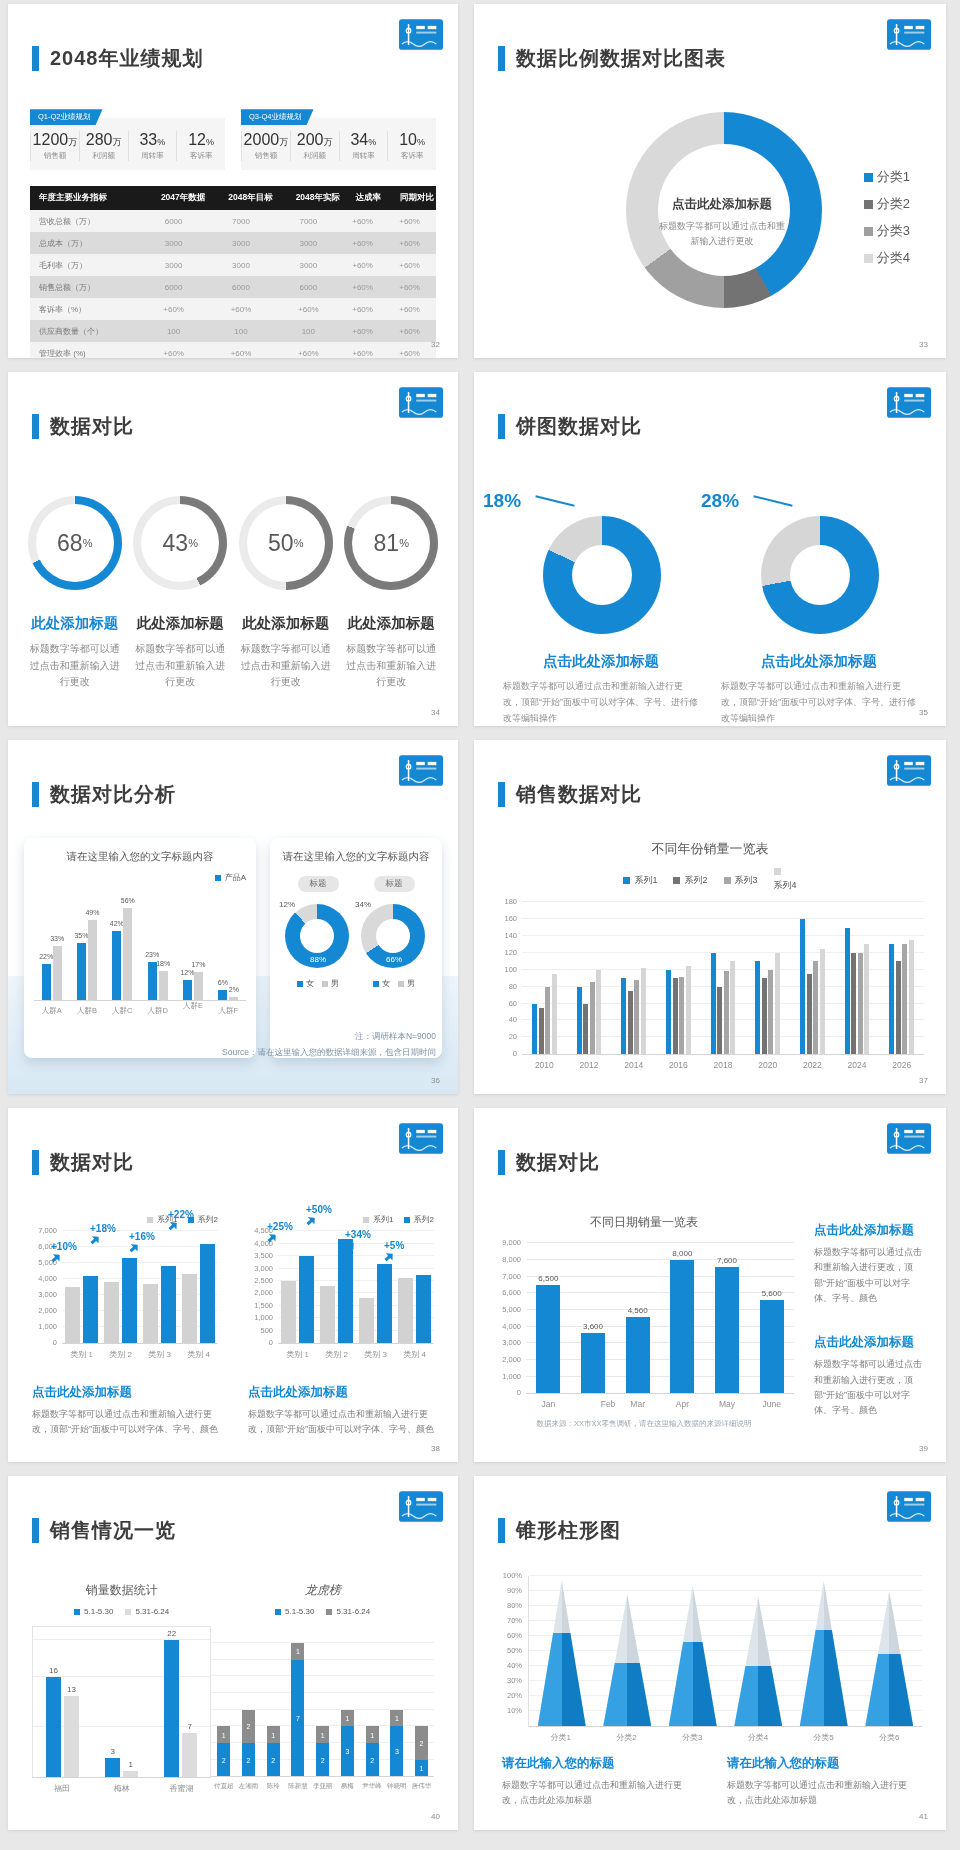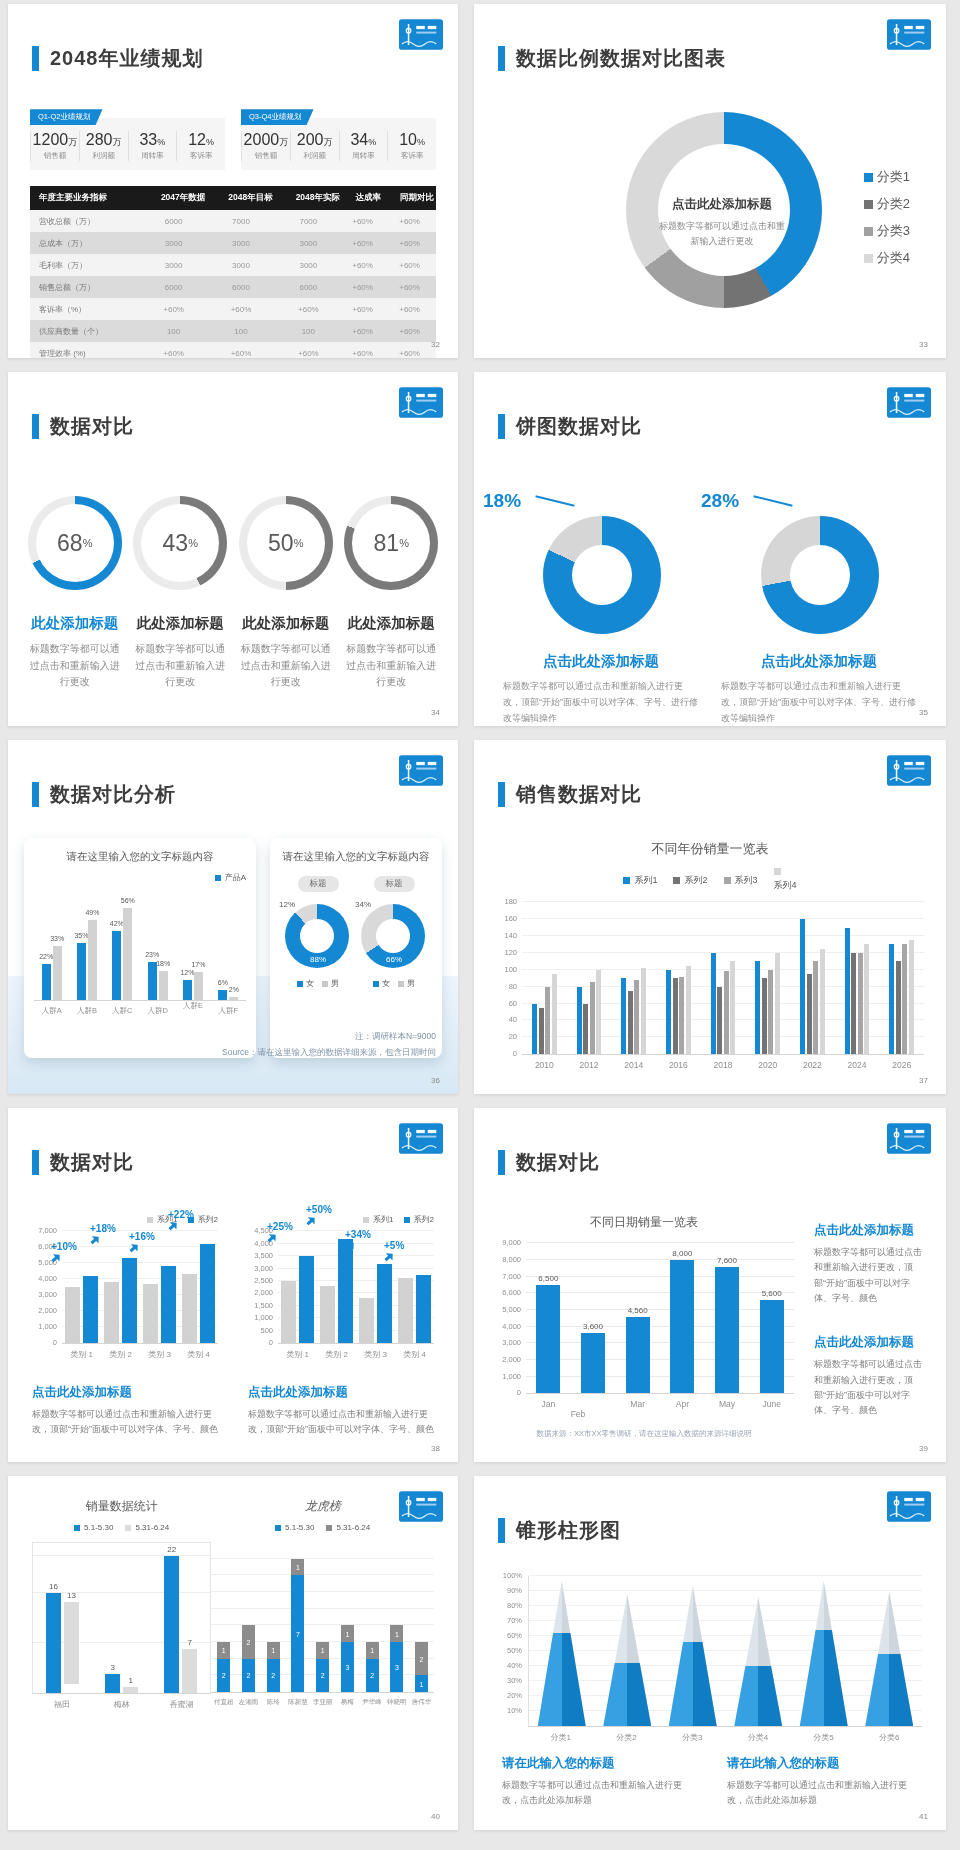--- a/index.html
+++ b/index.html
@@ -1066,21 +1066,21 @@
                       <div style="position: relative;">
                         <div style="width: 24px; height: 93.3333px; background: rgb(21, 136, 211);"></div>
                         <span style="position: absolute; top: -11px; left: 50%; transform: translateX(-50%); font-size: 8px; color: rgb(89, 89, 89); white-space: nowrap;">5,600</span>
                       </div>
                     </div>
                   </div>
                 </div>
               </div>
               <div style="display: flex;">
                 <div style="flex: 1 1 0%; text-align: center; font-size: 8.5px; color: rgb(143, 143, 143); padding-top: 5px; white-space: nowrap; overflow: hidden;">Jan</div>
-                <div style="flex: 1 1 0%; text-align: left; font-size: 8.5px; color: rgb(143, 143, 143); padding-top: 15px; white-space: nowrap; overflow: hidden;">Feb</div>
+                <div style="flex: 1 1 0%; text-align: right; font-size: 8.5px; color: rgb(143, 143, 143); padding-top: 5px; white-space: nowrap; overflow: hidden;">Feb</div>
                 <div style="flex: 1 1 0%; text-align: center; font-size: 8.5px; color: rgb(143, 143, 143); padding-top: 5px; white-space: nowrap; overflow: hidden;">Mar</div>
                 <div style="flex: 1 1 0%; text-align: center; font-size: 8.5px; color: rgb(143, 143, 143); padding-top: 5px; white-space: nowrap; overflow: hidden;">Apr</div>
                 <div style="flex: 1 1 0%; text-align: center; font-size: 8.5px; color: rgb(143, 143, 143); padding-top: 5px; white-space: nowrap; overflow: hidden;">May</div>
                 <div style="flex: 1 1 0%; text-align: center; font-size: 8.5px; color: rgb(143, 143, 143); padding-top: 5px; white-space: nowrap; overflow: hidden;">June</div>
               </div>
             </div>
           </div>
         <div class="note-sm">数据来源：XX市XX零售调研，请在这里输入数据的来源详细说明</div>
       </div>
       <div style="flex:1;padding-left:20px;">
@@ -1091,20 +1091,24 @@
         <div style="margin-top:28px;">
           <div class="blue-h">点击此处添加标题</div>
           <div class="desc">标题数字等都可以通过点击和重新输入进行更改，顶部“开始”面板中可以对字体、字号、颜色</div>
         </div>
       </div>
     </div>
     <span class="pnum">39</span>
   </section>
 
   <section class="slide">
+    <div class="slide-head">
+      <span class="accent"></span>
+      <h2 class="slide-title">销售情况一览</h2>
+    </div>
     <span class="logo">
   <svg viewBox="0 0 46 32" width="44" height="31" xmlns="http://www.w3.org/2000/svg">
     <rect width="46" height="32" rx="3" fill="#1588d3"></rect>
     <line x1="10" y1="5" x2="10" y2="27" stroke="#fff" stroke-width="1.6"></line>
     <circle cx="10" cy="12" r="2.4" fill="none" stroke="#fff" stroke-width="1.2"></circle>
     <rect x="18" y="7" width="9" height="3.4" fill="#fff" opacity=".95"></rect>
     <rect x="30" y="7" width="9" height="3.4" fill="#fff" opacity=".95"></rect>
     <rect x="18" y="13" width="21" height="2" fill="#fff" opacity=".6"></rect>
     <path d="M3 26 q6 -5 12 0 t12 0 t12 0" stroke="#fff" fill="none" stroke-width="1.3" opacity=".85"></path>
   </svg>
@@ -1128,21 +1132,21 @@
               <span style="position: absolute; right: 5px; bottom: 96px; font-size: 7.5px; color: rgb(143, 143, 143); white-space: nowrap;"></span>
               <span style="position: absolute; right: 5px; bottom: 133.5px; font-size: 7.5px; color: rgb(143, 143, 143); white-space: nowrap;"></span>
             </div>
             <div style="flex: 1 1 0%; display: flex; flex-direction: column;">
               <div style="position: relative; height: 150px; border-width: 1px; border-style: solid; border-color: rgb(227, 227, 227) rgb(227, 227, 227) rgb(213, 213, 213); border-image: initial;">
                 <div style="position: absolute; left: 0px; right: 0px; bottom: 50px; height: 1px; background: rgb(237, 237, 237);"></div>
                 <div style="position: absolute; left: 0px; right: 0px; bottom: 100px; height: 1px; background: rgb(237, 237, 237);"></div>
                 <div style="position: absolute; left: 0px; right: 0px; bottom: 137.5px; height: 1px; background: rgb(237, 237, 237);"></div>
                 <div style="position: absolute; inset: 0px; display: flex; align-items: flex-end;">
                   <div style="flex: 1 1 0%; display: flex; justify-content: center; align-items: flex-end; height: 100%;">
-                    <div style="display: flex; align-items: center; gap: 3px; position: relative;">
+                    <div style="display: flex; align-items: flex-end; gap: 3px; position: relative;">
                       <div style="position: relative;">
                         <div style="width: 15px; height: 100px; background: rgb(21, 136, 211);"></div>
                         <span style="position: absolute; top: -11px; left: 50%; transform: translateX(-50%); font-size: 8px; color: rgb(89, 89, 89); white-space: nowrap;">16</span>
                       </div>
                       <div style="position: relative;">
                         <div style="width: 15px; height: 81.25px; background: rgb(220, 220, 220);"></div>
                         <span style="position: absolute; top: -11px; left: 50%; transform: translateX(-50%); font-size: 8px; color: rgb(89, 89, 89); white-space: nowrap;">13</span>
                       </div>
                     </div>
                   </div>

